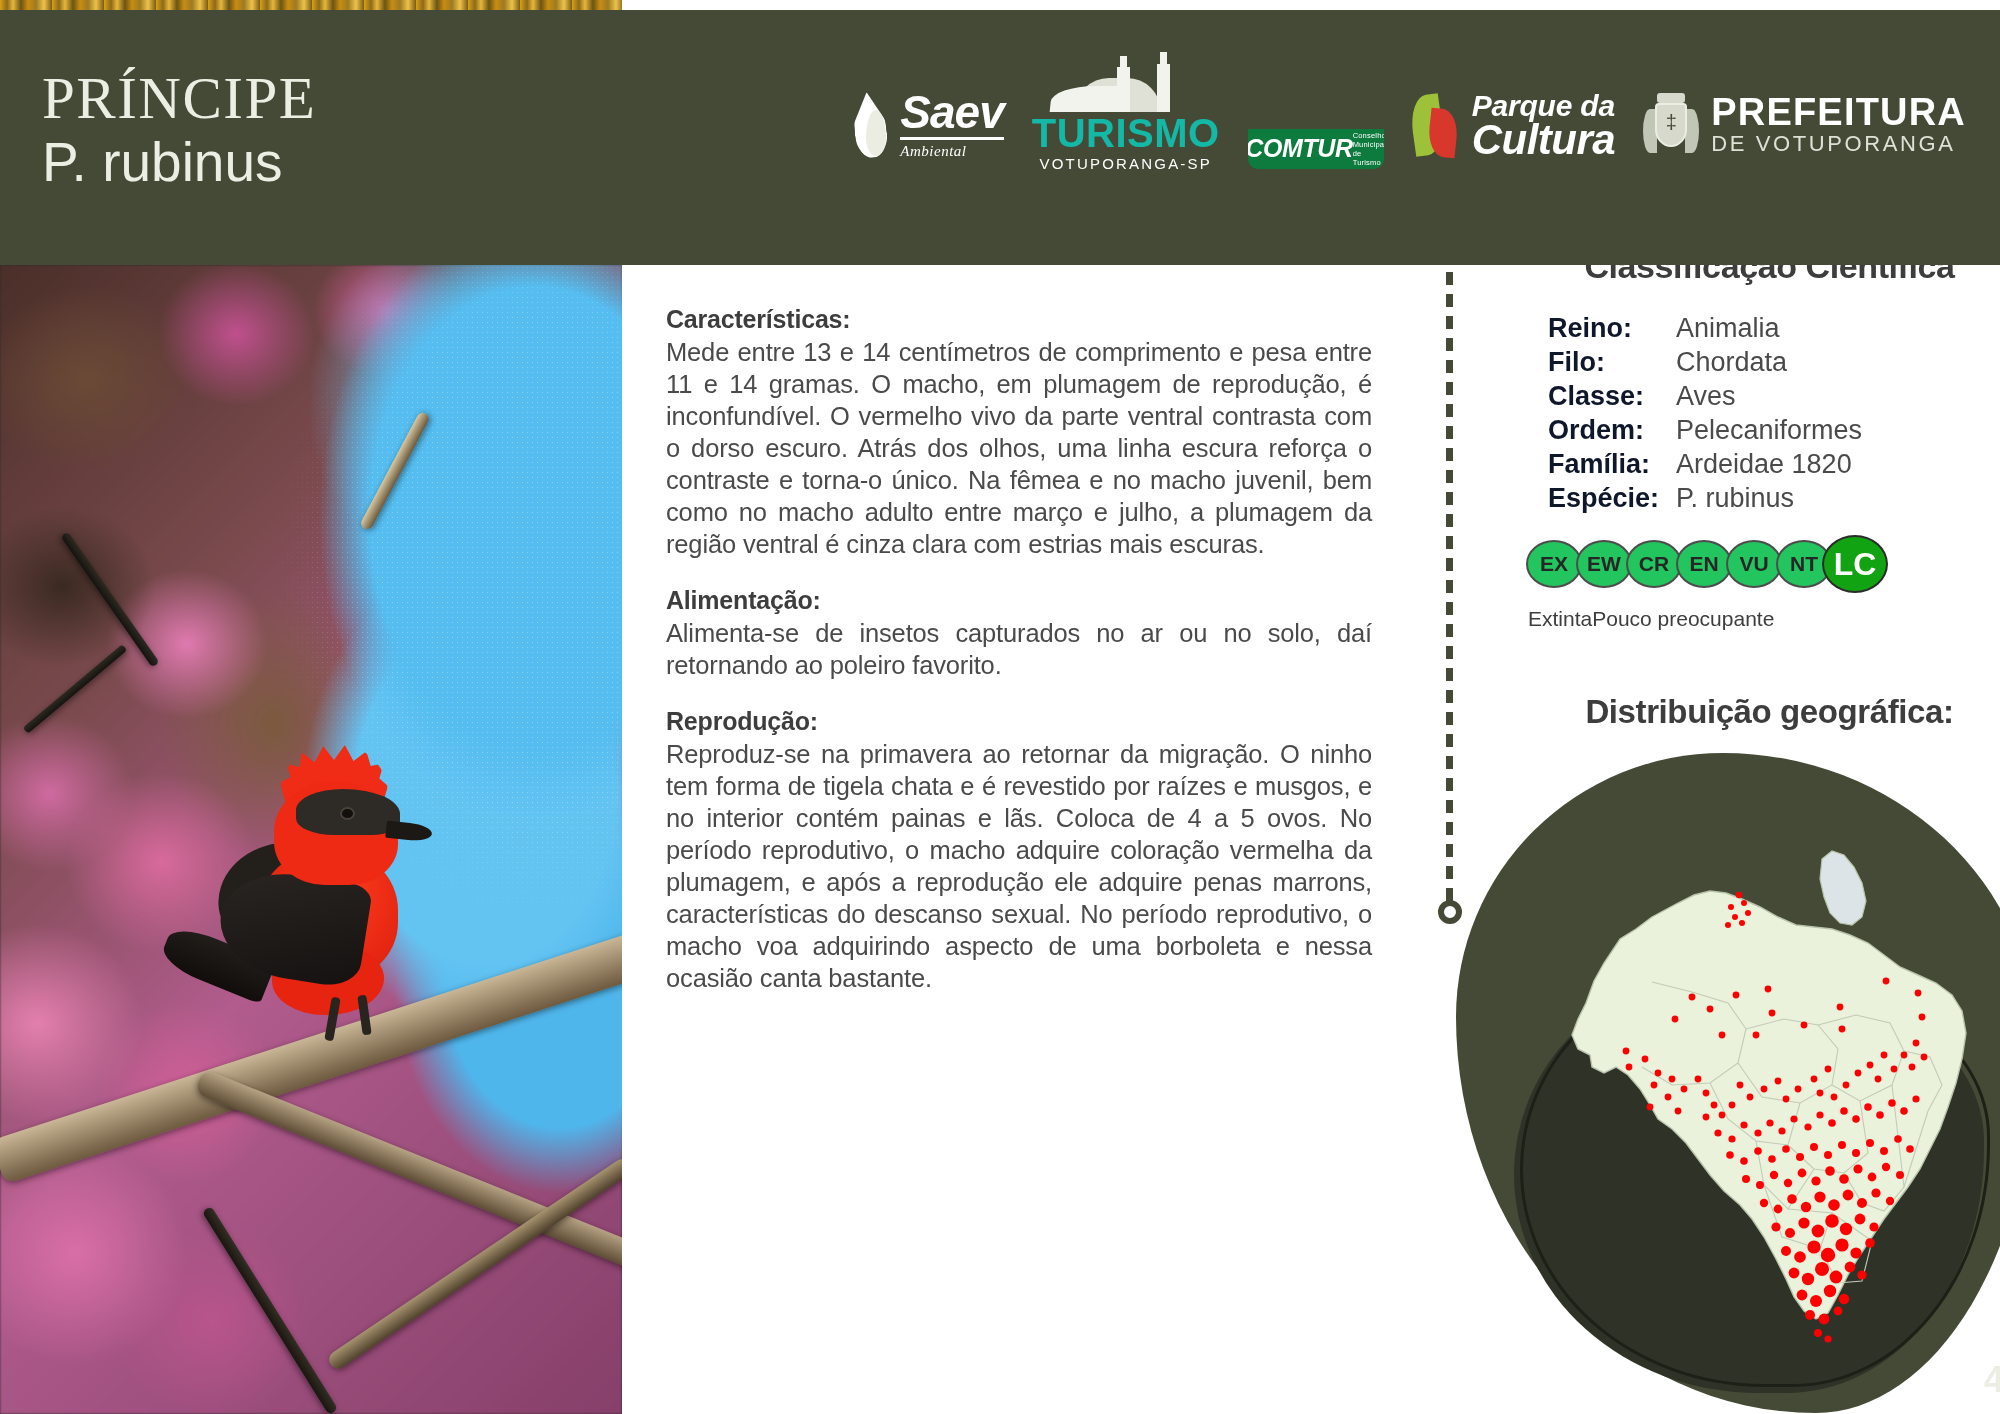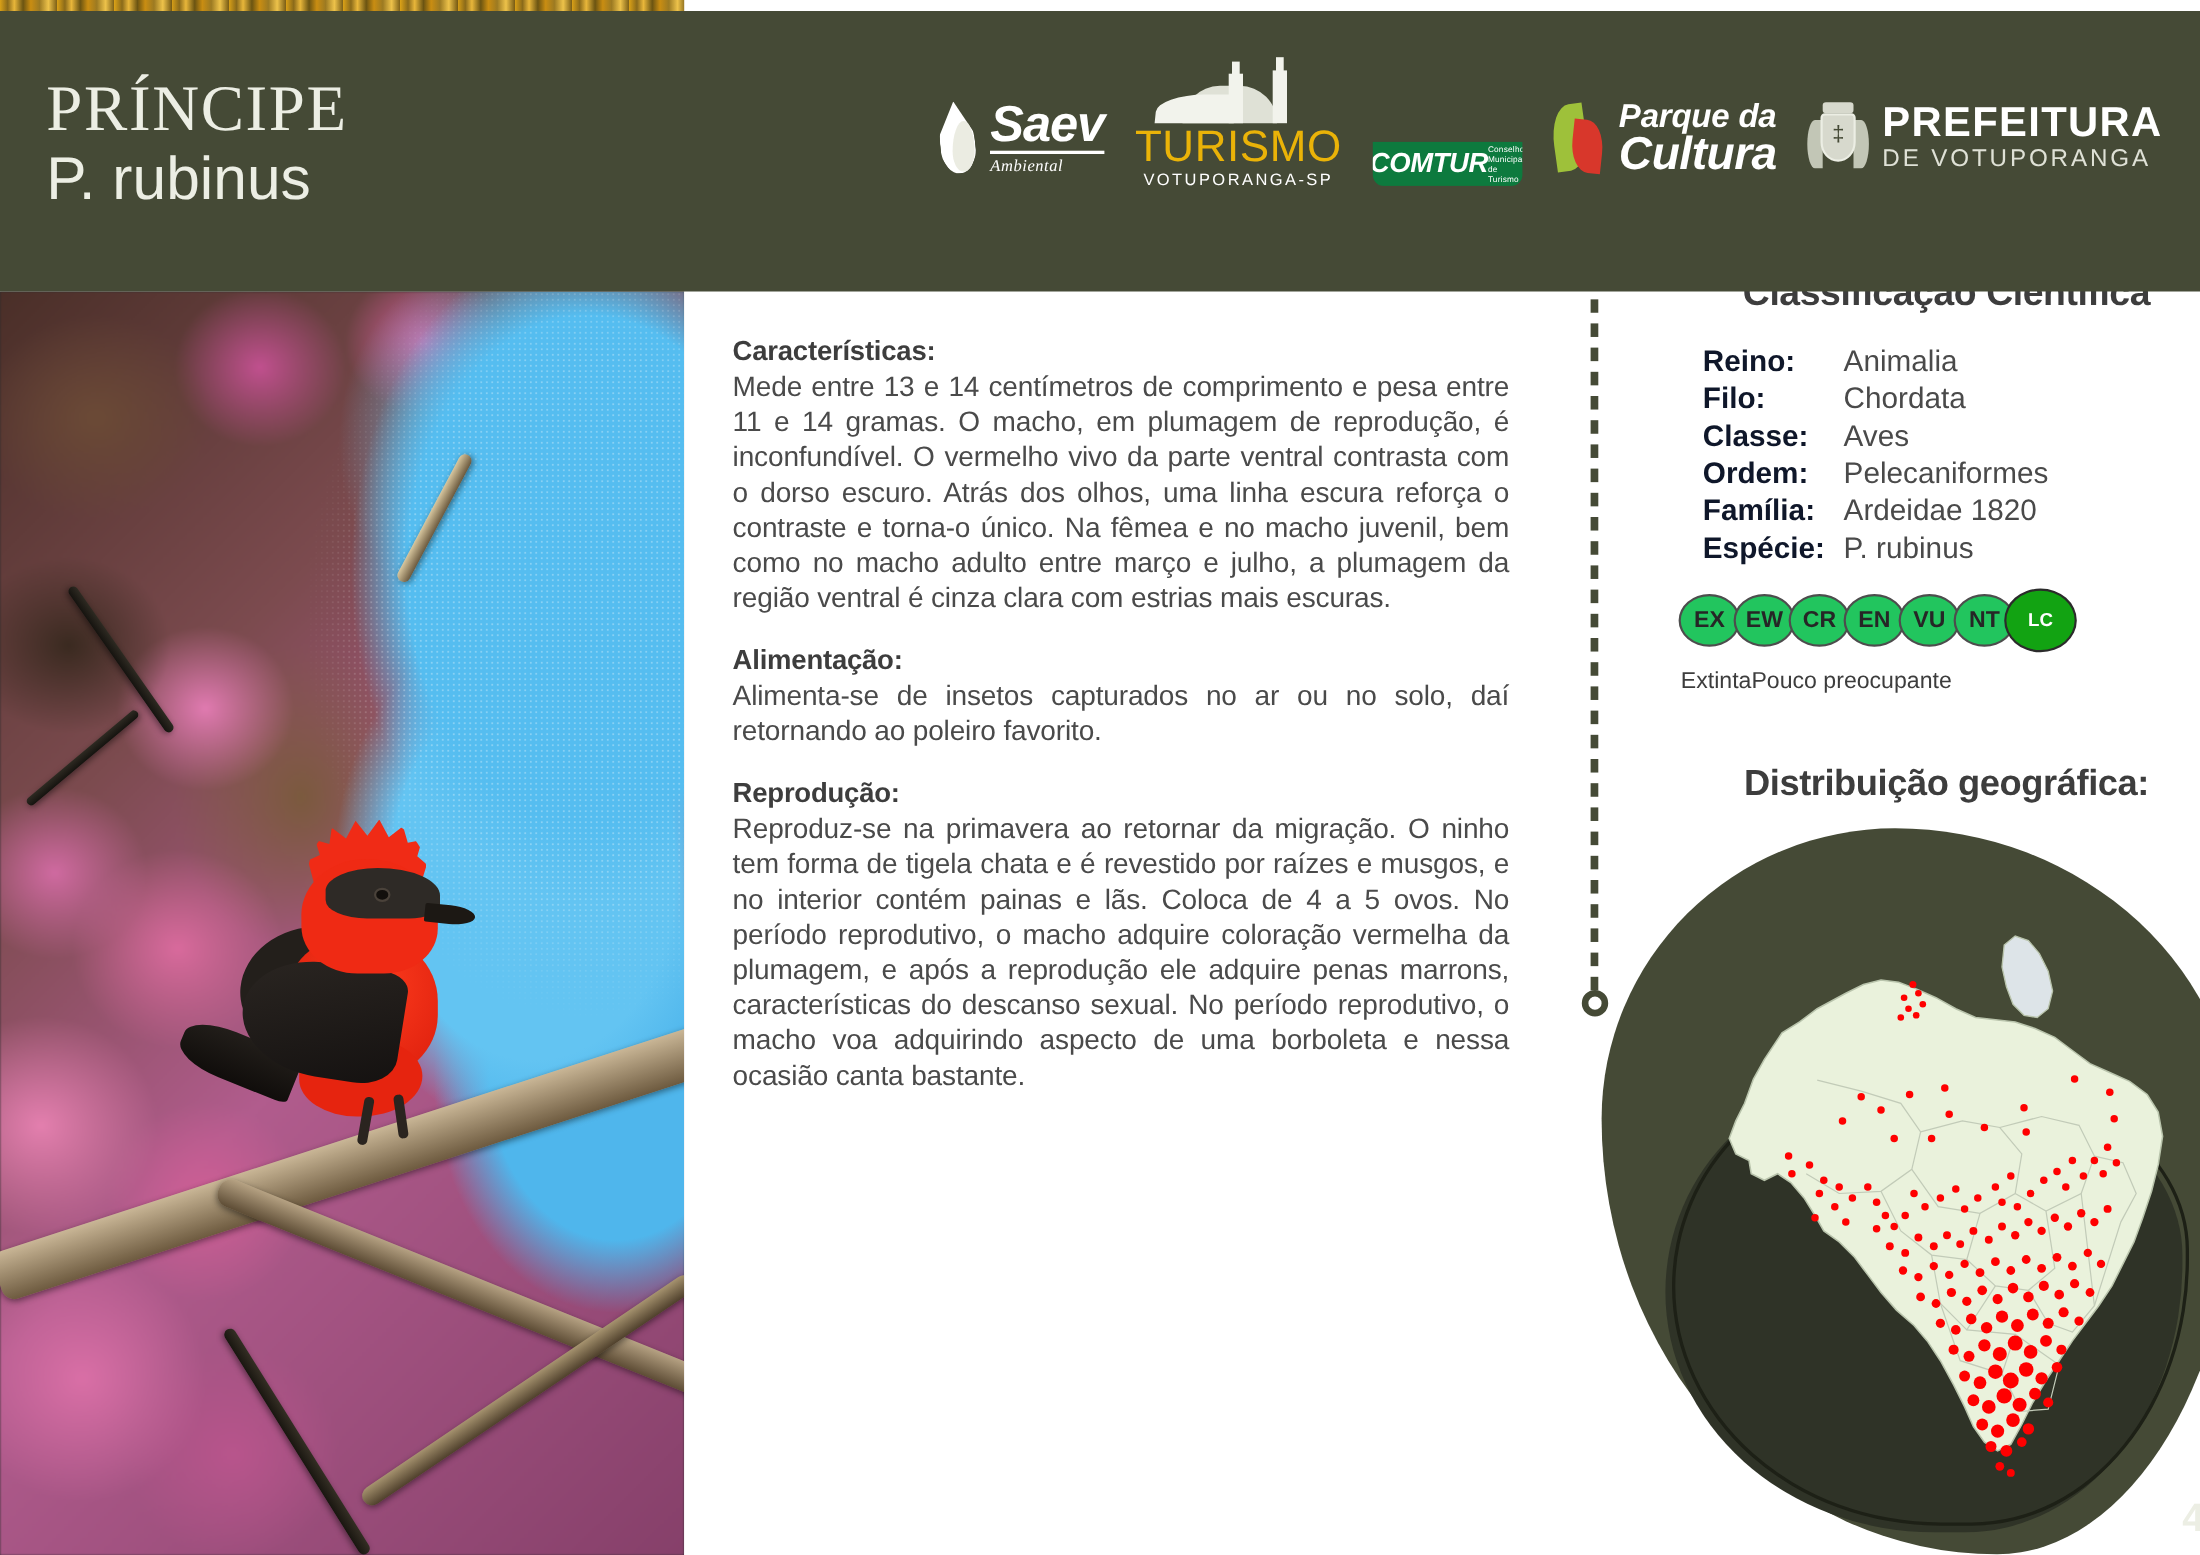--- a/index.html
+++ b/index.html
@@ -78,21 +78,21 @@
     background:#dfe1d6; border-radius:44px 44px 0 0;
   }
   .tur-wing {
     position:absolute; left:0px; bottom:0; width:72px; height:26px;
     background:#f2f3ec; border-radius:60% 10% 0 0; transform:skewX(-6deg);
   }
   .tur-t1 { position:absolute; left:66px; bottom:0; width:13px; height:45px; background:#f2f3ec; }
   .tur-t1::before { content:""; position:absolute; left:3px; top:-11px; width:7px; height:13px; background:#f2f3ec; }
   .tur-t2 { position:absolute; left:106px; bottom:0; width:13px; height:48px; background:#f2f3ec; }
   .tur-t2::before { content:""; position:absolute; left:3px; top:-12px; width:7px; height:14px; background:#f2f3ec; }
-  .tur-name { font-weight:normal; font-size:40px; color:#eab308; letter-spacing:.5px; line-height:1; }
+  .tur-name { font-weight:bold; font-size:40px; color:#14b8a6; letter-spacing:.5px; line-height:1; }
   .tur-sub { font-size:15px; color:#fff; letter-spacing:2.2px; line-height:1.3; }
 
   
   #logo-comtur { width:136px; height:86px; border-radius:10px; overflow:hidden; flex-direction:column; }
   .com-top {
     height:46px; background:#f07c12; position:relative; overflow:hidden;
   }
   .com-bot { height:40px; background:#0d7a3e; display:flex; flex-direction:row; align-items:center; justify-content:center; }
   .com-name { font-weight:bold; font-style:italic; font-size:25px; color:#fff; line-height:1; letter-spacing:-.4px; }
   .com-sub { font-size:7.5px; color:#fff; letter-spacing:.2px; margin-top:1px; }
@@ -288,21 +288,21 @@
   #cons-scale { display:flex; align-items:center; }
   .cbadge {
     width:56px; height:48px; border-radius:50%;
     border:2.5px solid #4d4d4d; background:#22c55e;
     display:flex; align-items:center; justify-content:center;
     font-weight:bold; font-size:21px; color:#262626;
     margin-right:-6px; position:relative;
   }
   .cbadge.active {
     background:#12a312; border-color:#2b2b2b; color:#fff;
-    width:66px; height:58px; font-size:17px; z-index:5; margin-left:-4px;
+    width:66px; height:58px; font-size:32px; z-index:5; margin-left:-4px;
   }
   #cons-labels { display:flex; margin-top:14px; padding:0 4px 0 2px; }
   .cons-lab { font-size:21px; color:#3d3d3d; font-weight:300; }
 
   
   #dist-title {
     position:absolute; left:0; right:0; top:428px; text-align:center;
     font-weight:bold; font-size:33px; color:#3d3d3d; letter-spacing:-.4px;
   }
   #map-wrap { position:absolute; left:-60px; top:478px; width:620px; height:680px; }

